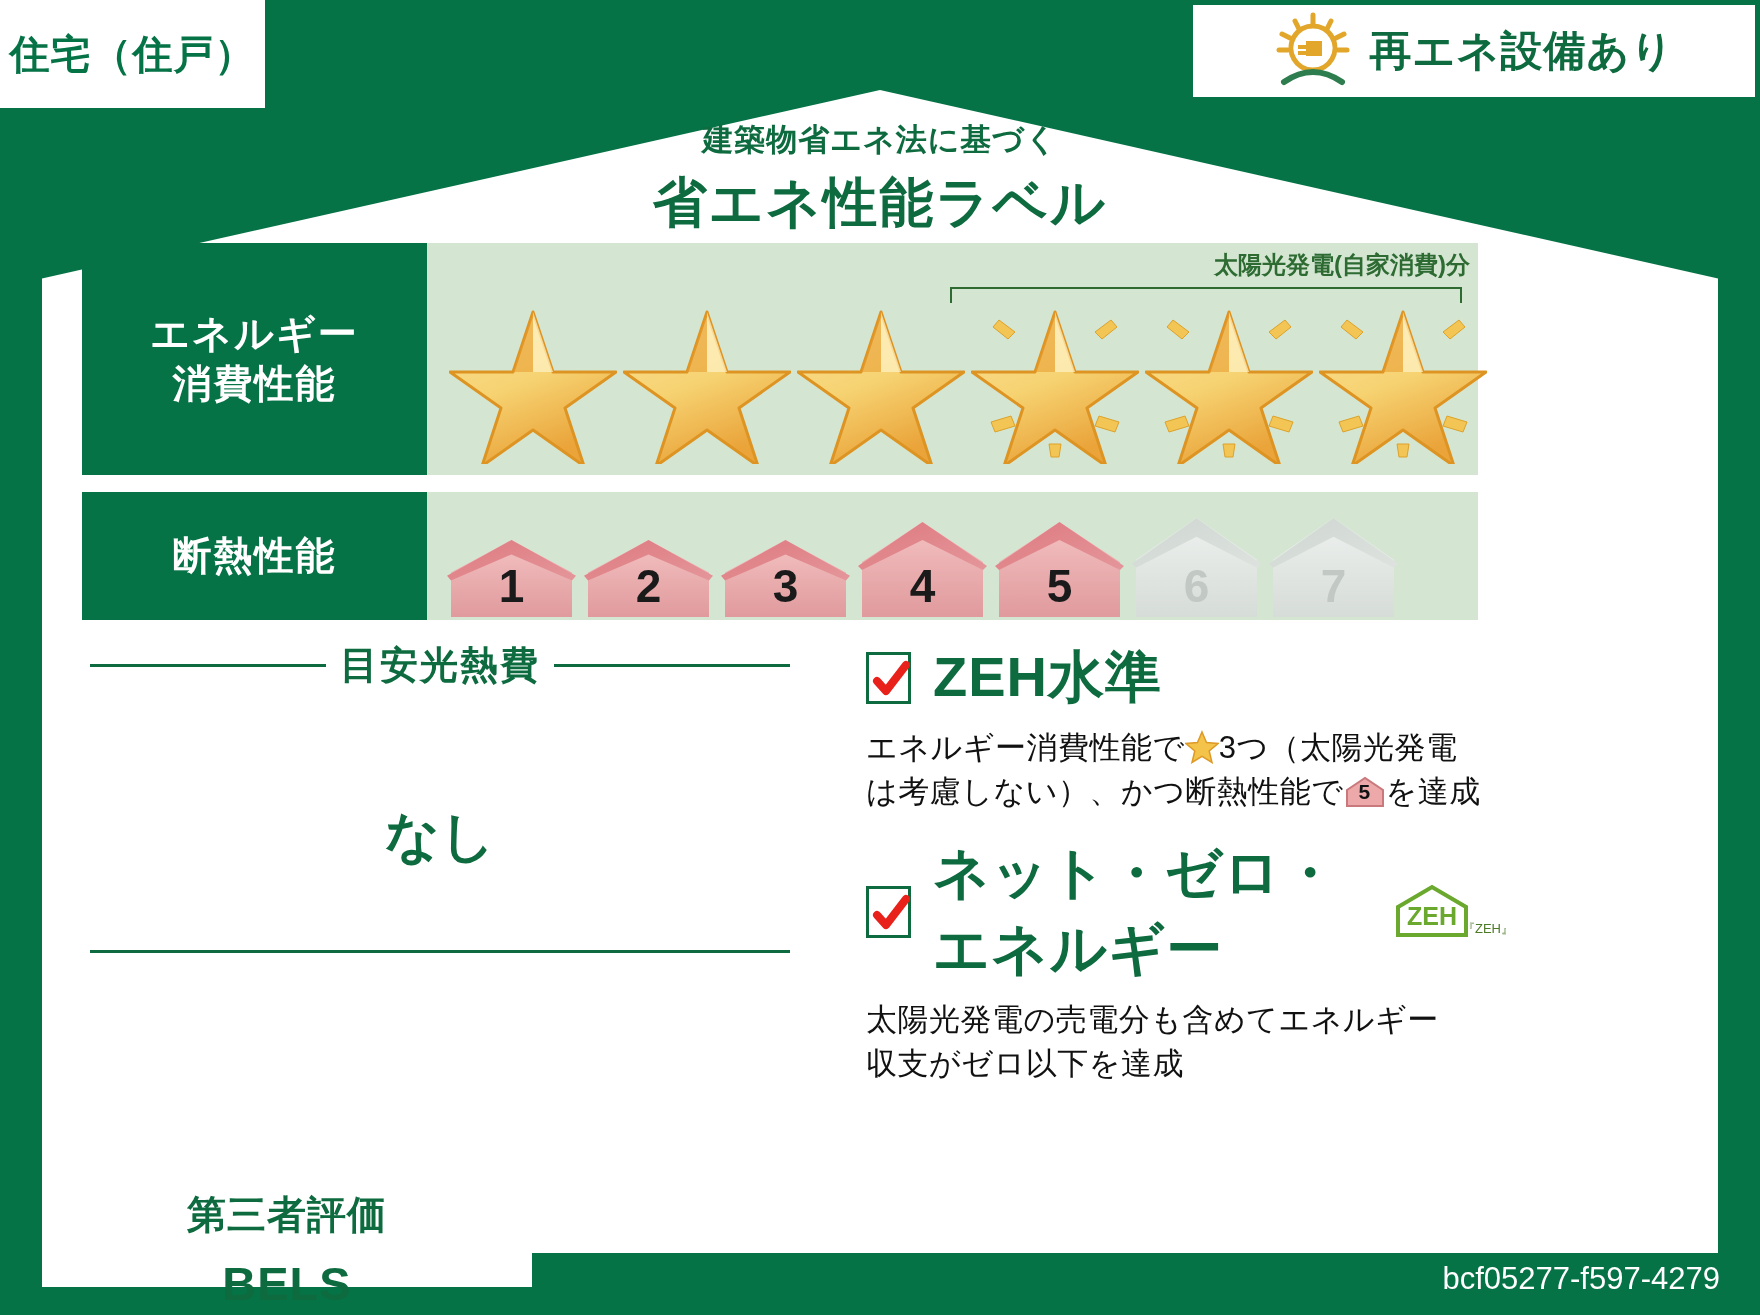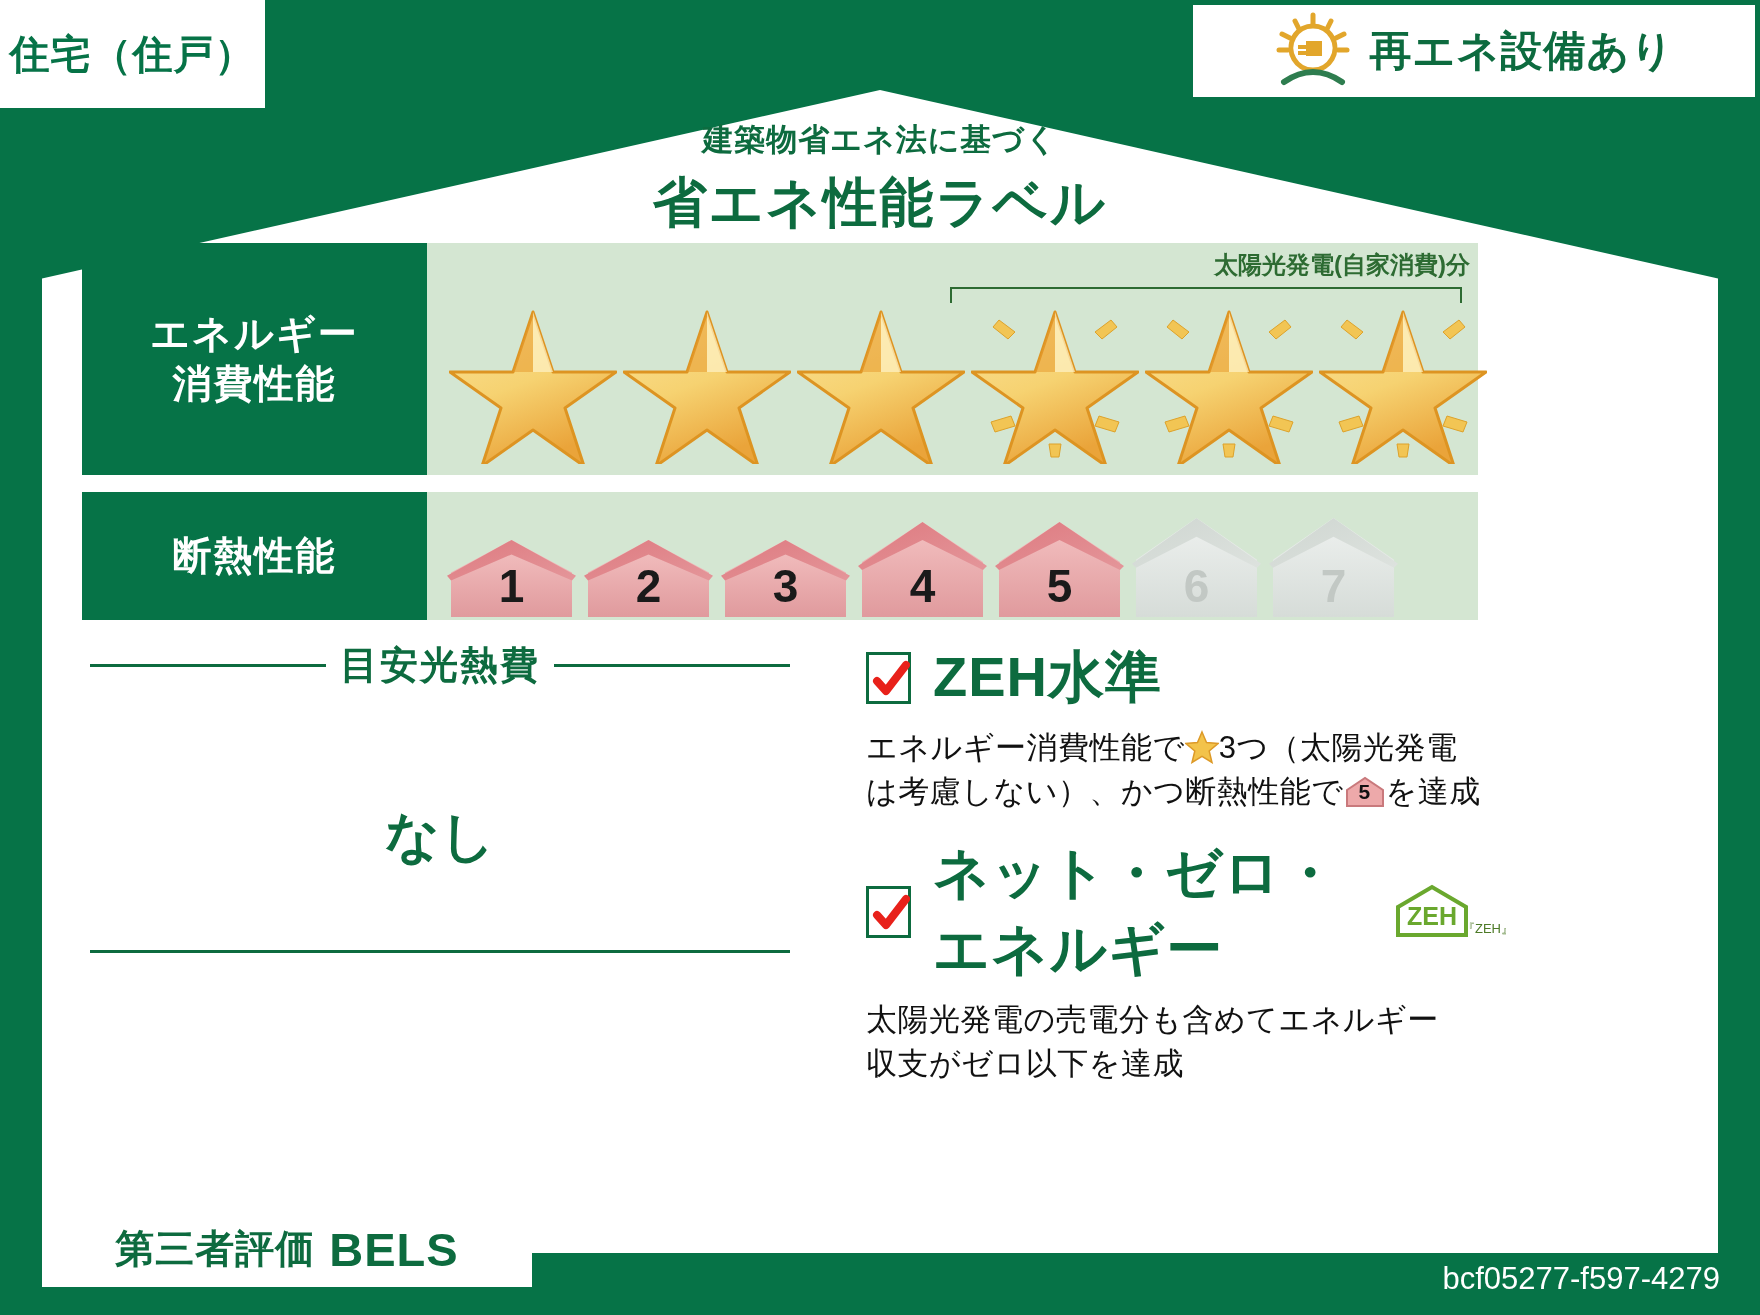--- a/index.html
+++ b/index.html
@@ -137,21 +137,21 @@
     margin-left:8px;
   }
 
   
   #footer{
     position:absolute; left:0; right:0; bottom:0; height:110px;
     display:flex; align-items:center;
   }
   #bels-badge{
     position:absolute; left:42px; top:6px; width:490px; height:76px;
-    background:#ffffff; display:flex; align-items:center; justify-content:center; gap:14px;
+    background:#ffffff; display:flex; align-items:center; justify-content:center; gap:14px;flex-direction:column;
   }
   #bels-badge .jp{ color:#0d6b3f; font-size:39px; font-weight:bold; letter-spacing:1px;}
   #bels-badge .en{ color:#0d6b3f; font-size:47px; font-weight:bold; letter-spacing:1px;}
   #footer-address{
     position:absolute; left:560px; top:26px;
     color:#ffffff; font-size:32px; font-weight:bold; white-space:nowrap;
   }
   #footer-right{
     position:absolute; right:40px; top:6px; text-align:right; color:#ffffff;
   }

